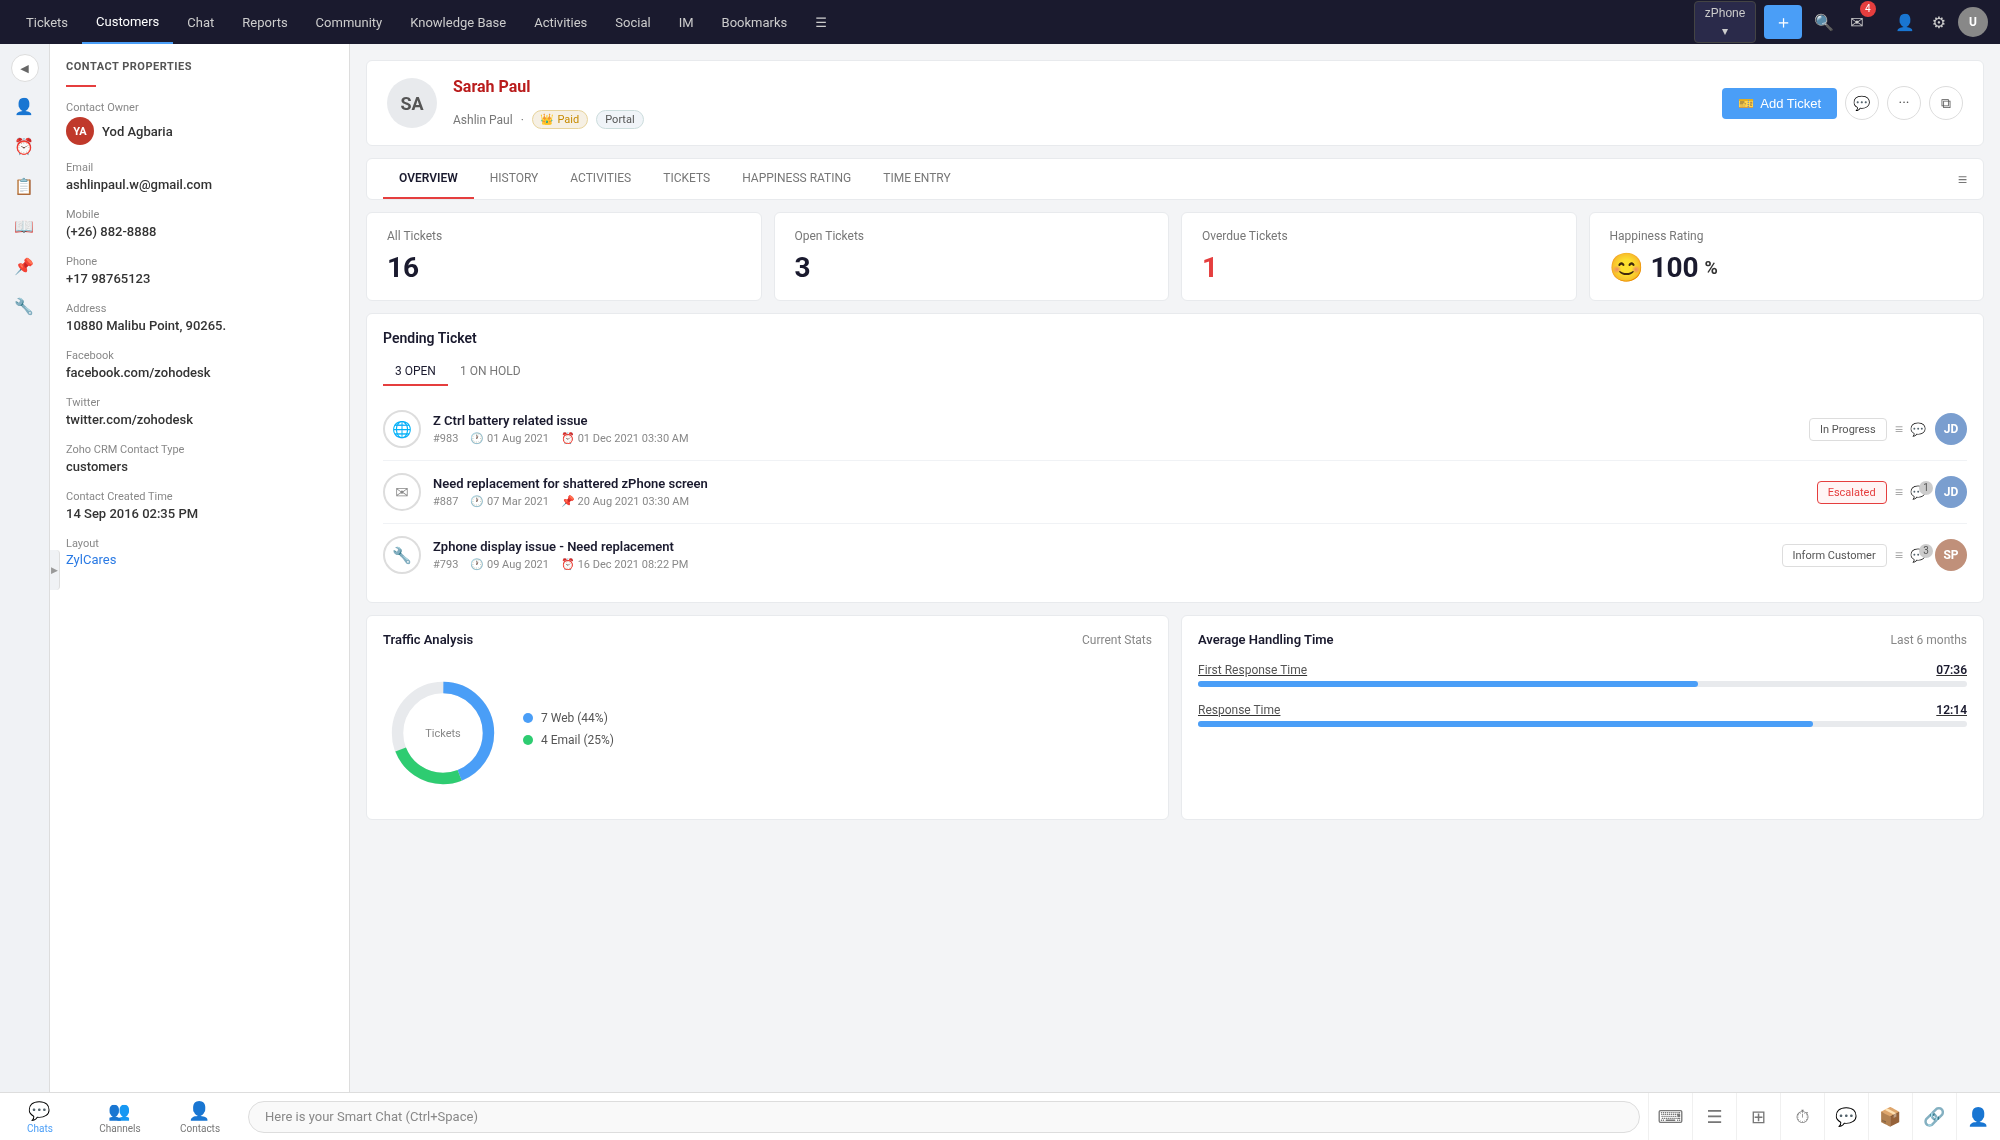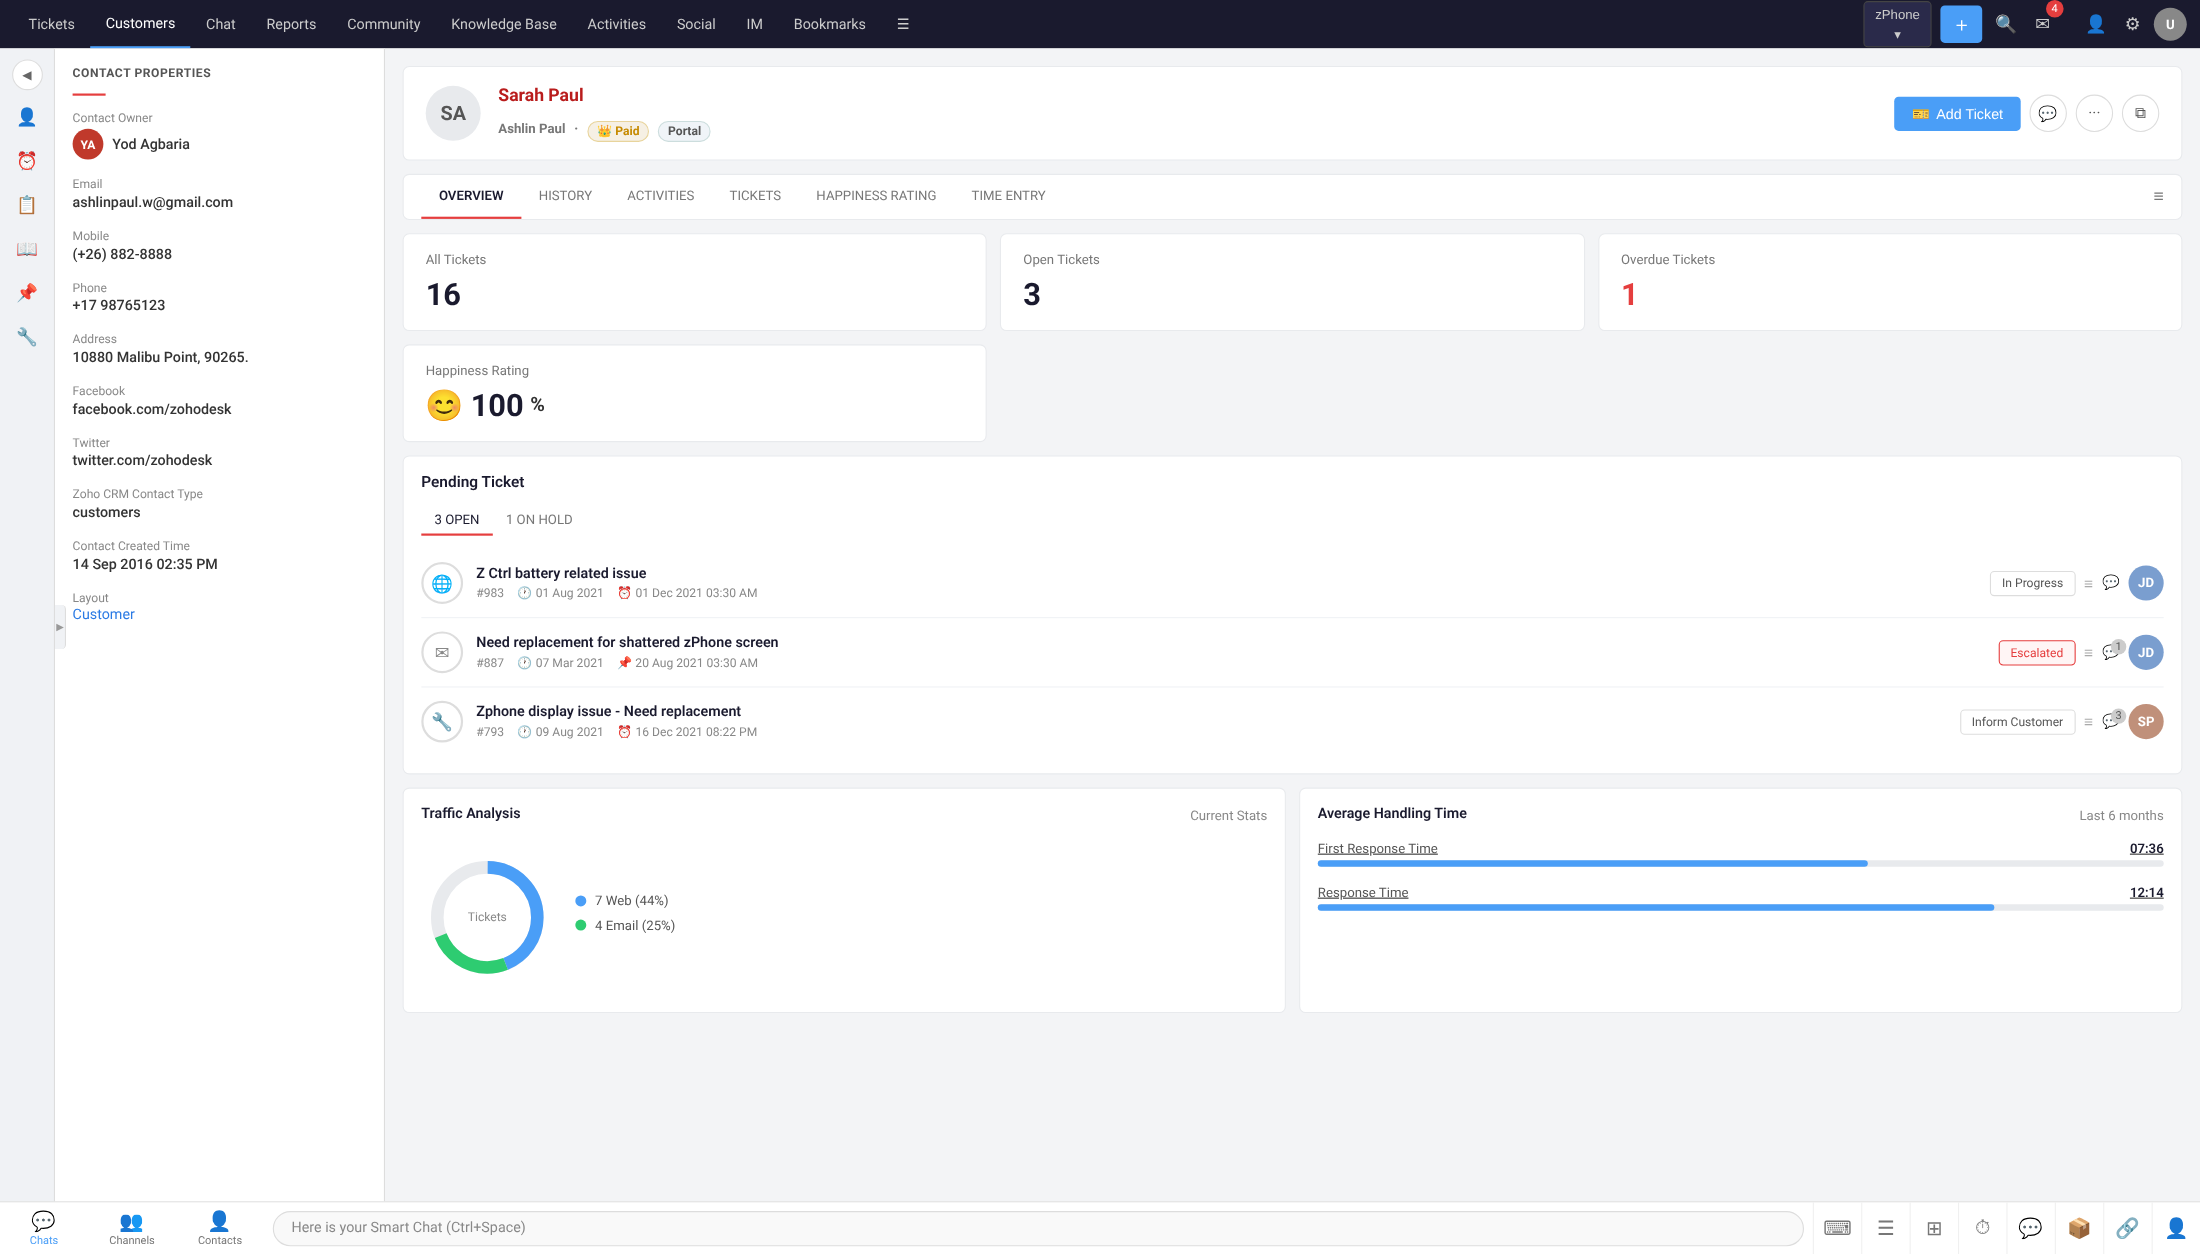--- a/index.html
+++ b/index.html
@@ -130,21 +130,21 @@
       align-items: center;
       gap: 16px;
       margin-bottom: 12px;
       border: 1px solid #e8eaed;
     }
     .customer-avatar {
       width: 50px; height: 50px; border-radius: 50%; background: #e8eaed; display: flex; align-items: center; justify-content: center; font-size: 18px; font-weight: bold; color: #555;
     }
     .customer-info { flex: 1; }
     .customer-name { font-size: 16px; font-weight: 700; color: #b91c1c; }
-    .customer-sub { display: flex; align-items: flex-start; gap: 8px; margin-top: 14px; font-size: 12px; color: #777; font-weight: bold; }
+    .customer-sub { display: flex; align-items: center; gap: 8px; margin-top: 14px; font-size: 12px; color: #777; }
     .badge-paid { background: #f6f0e4; color: #c68a00; border: 1px solid #e8d49c; border-radius: 10px; padding: 2px 8px; font-size: 11px; display: flex; align-items: center; gap: 3px; }
     .badge-portal { background: #f0f4f8; color: #555; border: 1px solid #cdd; border-radius: 10px; padding: 2px 8px; font-size: 11px; }
     .header-actions { display: flex; align-items: center; gap: 8px; }
     .add-ticket-btn { background: #4a9ef7; color: #fff; border: none; border-radius: 4px; padding: 8px 16px; cursor: pointer; font-size: 13px; display: flex; align-items: center; gap: 6px; }
     .icon-btn-circle { width: 34px; height: 34px; border-radius: 50%; border: 1px solid #ddd; background: #fff; display: flex; align-items: center; justify-content: center; cursor: pointer; color: #555; font-size: 14px; }
 
     
     .tab-bar {
       background: #fff;
       border-radius: 6px;
@@ -162,21 +162,21 @@
       cursor: pointer;
       border-bottom: 2px solid transparent;
       white-space: nowrap;
     }
     .tab-item.active { color: #1a1a2e; border-bottom-color: #e53e3e; font-weight: 600; }
     .tab-more { margin-left: auto; color: #777; cursor: pointer; font-size: 16px; }
 
     
     .stats-row {
       display: grid;
-      grid-template-columns: repeat(3, 1fr);
+      grid-template-columns: repeat(4, 1fr);
       gap: 12px;
       margin-bottom: 12px;
     }
     .stat-card {
       background: #fff;
       border-radius: 6px;
       border: 1px solid #e8eaed;
       padding: 16px 20px;
     }
     .stat-label { font-size: 12px; color: #777; margin-bottom: 8px; }
@@ -391,21 +391,21 @@
       <div class="field-label">Zoho CRM Contact Type</div>
       <div class="field-value">customers</div>
     </div>
     <div class="contact-field">
       <div class="field-label">Contact Created Time</div>
       <div class="field-value">14 Sep 2016 02:35 PM</div>
     </div>
 
     <div class="layout-item">
       <div class="layout-label">Layout</div>
-      <div class="layout-value">Customer</div>
+      <div class="layout-value">ZylCares</div>
     </div>
   </div>
 
   <div class="main-content">
 
     <div class="customer-header">
       <div class="customer-avatar">SA</div>
       <div class="customer-info">
         <div class="customer-name">Sarah Paul</div>
         <div class="customer-sub">

